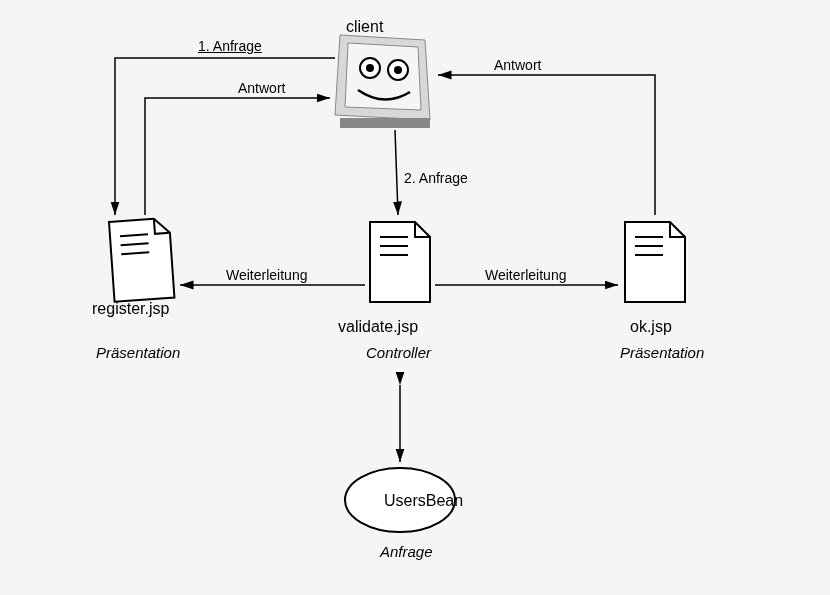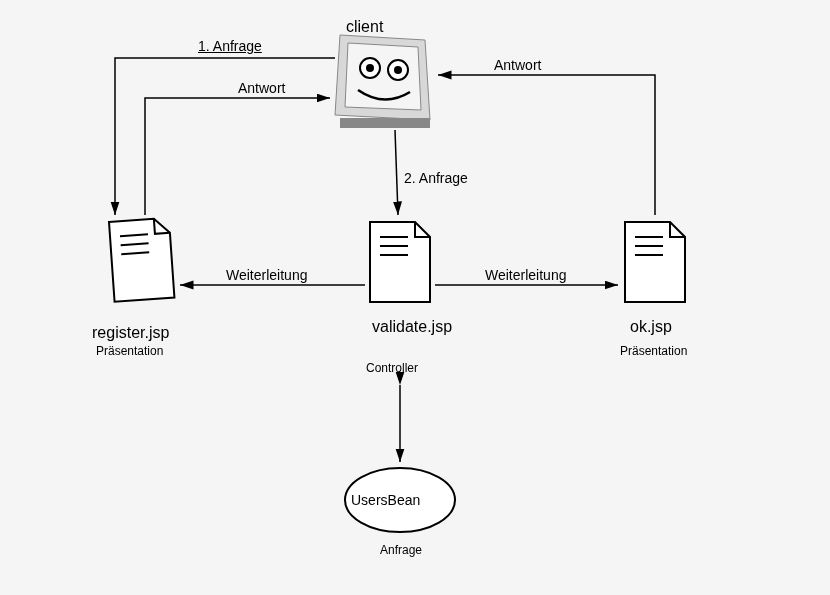--- a/index.html
+++ b/index.html
@@ -20,21 +20,22 @@
     .label {
       position: absolute;
       font-size: 14px;
       color: #000;
     }
     .title {
       font-weight: normal;
       font-size: 16px;
     }
     .subtitle {
-      font-size: 12px;
+      font-size: 15px;
+      font-style: italic;
     }
   </style>
 </head>
 <body>
 
 <svg class="diagram" viewBox="0 0 830 595">
   <defs>
     <marker id="arrow" markerWidth="10" markerHeight="10" refX="9" refY="3" orient="auto" markerUnits="strokeWidth">
       <path d="M0,0 L0,6 L9,3 z" fill="#000"></path>
     </marker>
@@ -99,23 +100,23 @@
 
 <div class="label title" style="left:346px; top:18px;">client</div>
 
 <div class="label" style="left:198px; top:38px;text-decoration:underline;">1. Anfrage</div>
 <div class="label" style="left:238px; top:80px;">Antwort</div>
 <div class="label" style="left:494px; top:57px;">Antwort</div>
 <div class="label" style="left:404px; top:170px;text-align:right;">2. Anfrage</div>
 <div class="label" style="left:226px; top:267px;">Weiterleitung</div>
 <div class="label" style="left:485px; top:267px;">Weiterleitung</div>
 
-<div class="label title" style="left:92px; top:324px;">register.jsp</div>
+<div class="label title" style="left:92px; top:300px;">register.jsp</div>
 <div class="label subtitle" style="left:96px; top:344px;">Präsentation</div>
 
-<div class="label title" style="left:372px; top:318px;">validate.jsp</div>
-<div class="label subtitle" style="left:366px; top:344px;margin-top:17px;">Controller</div>
+<div class="label title" style="left:338px; top:318px;">validate.jsp</div>
+<div class="label subtitle" style="left:366px; top:344px;">Controller</div>
 
 <div class="label title" style="left:630px; top:318px;">ok.jsp</div>
 <div class="label subtitle" style="left:620px; top:344px;">Präsentation</div>
 
-<div class="label" style="left:351px; top:492px; font-size:14px;">UsersBean</div>
+<div class="label" style="left:384px; top:492px; font-size:16px;">UsersBean</div>
 <div class="label subtitle" style="left:380px; top:543px;">Anfrage</div>
 
 </body></html>

